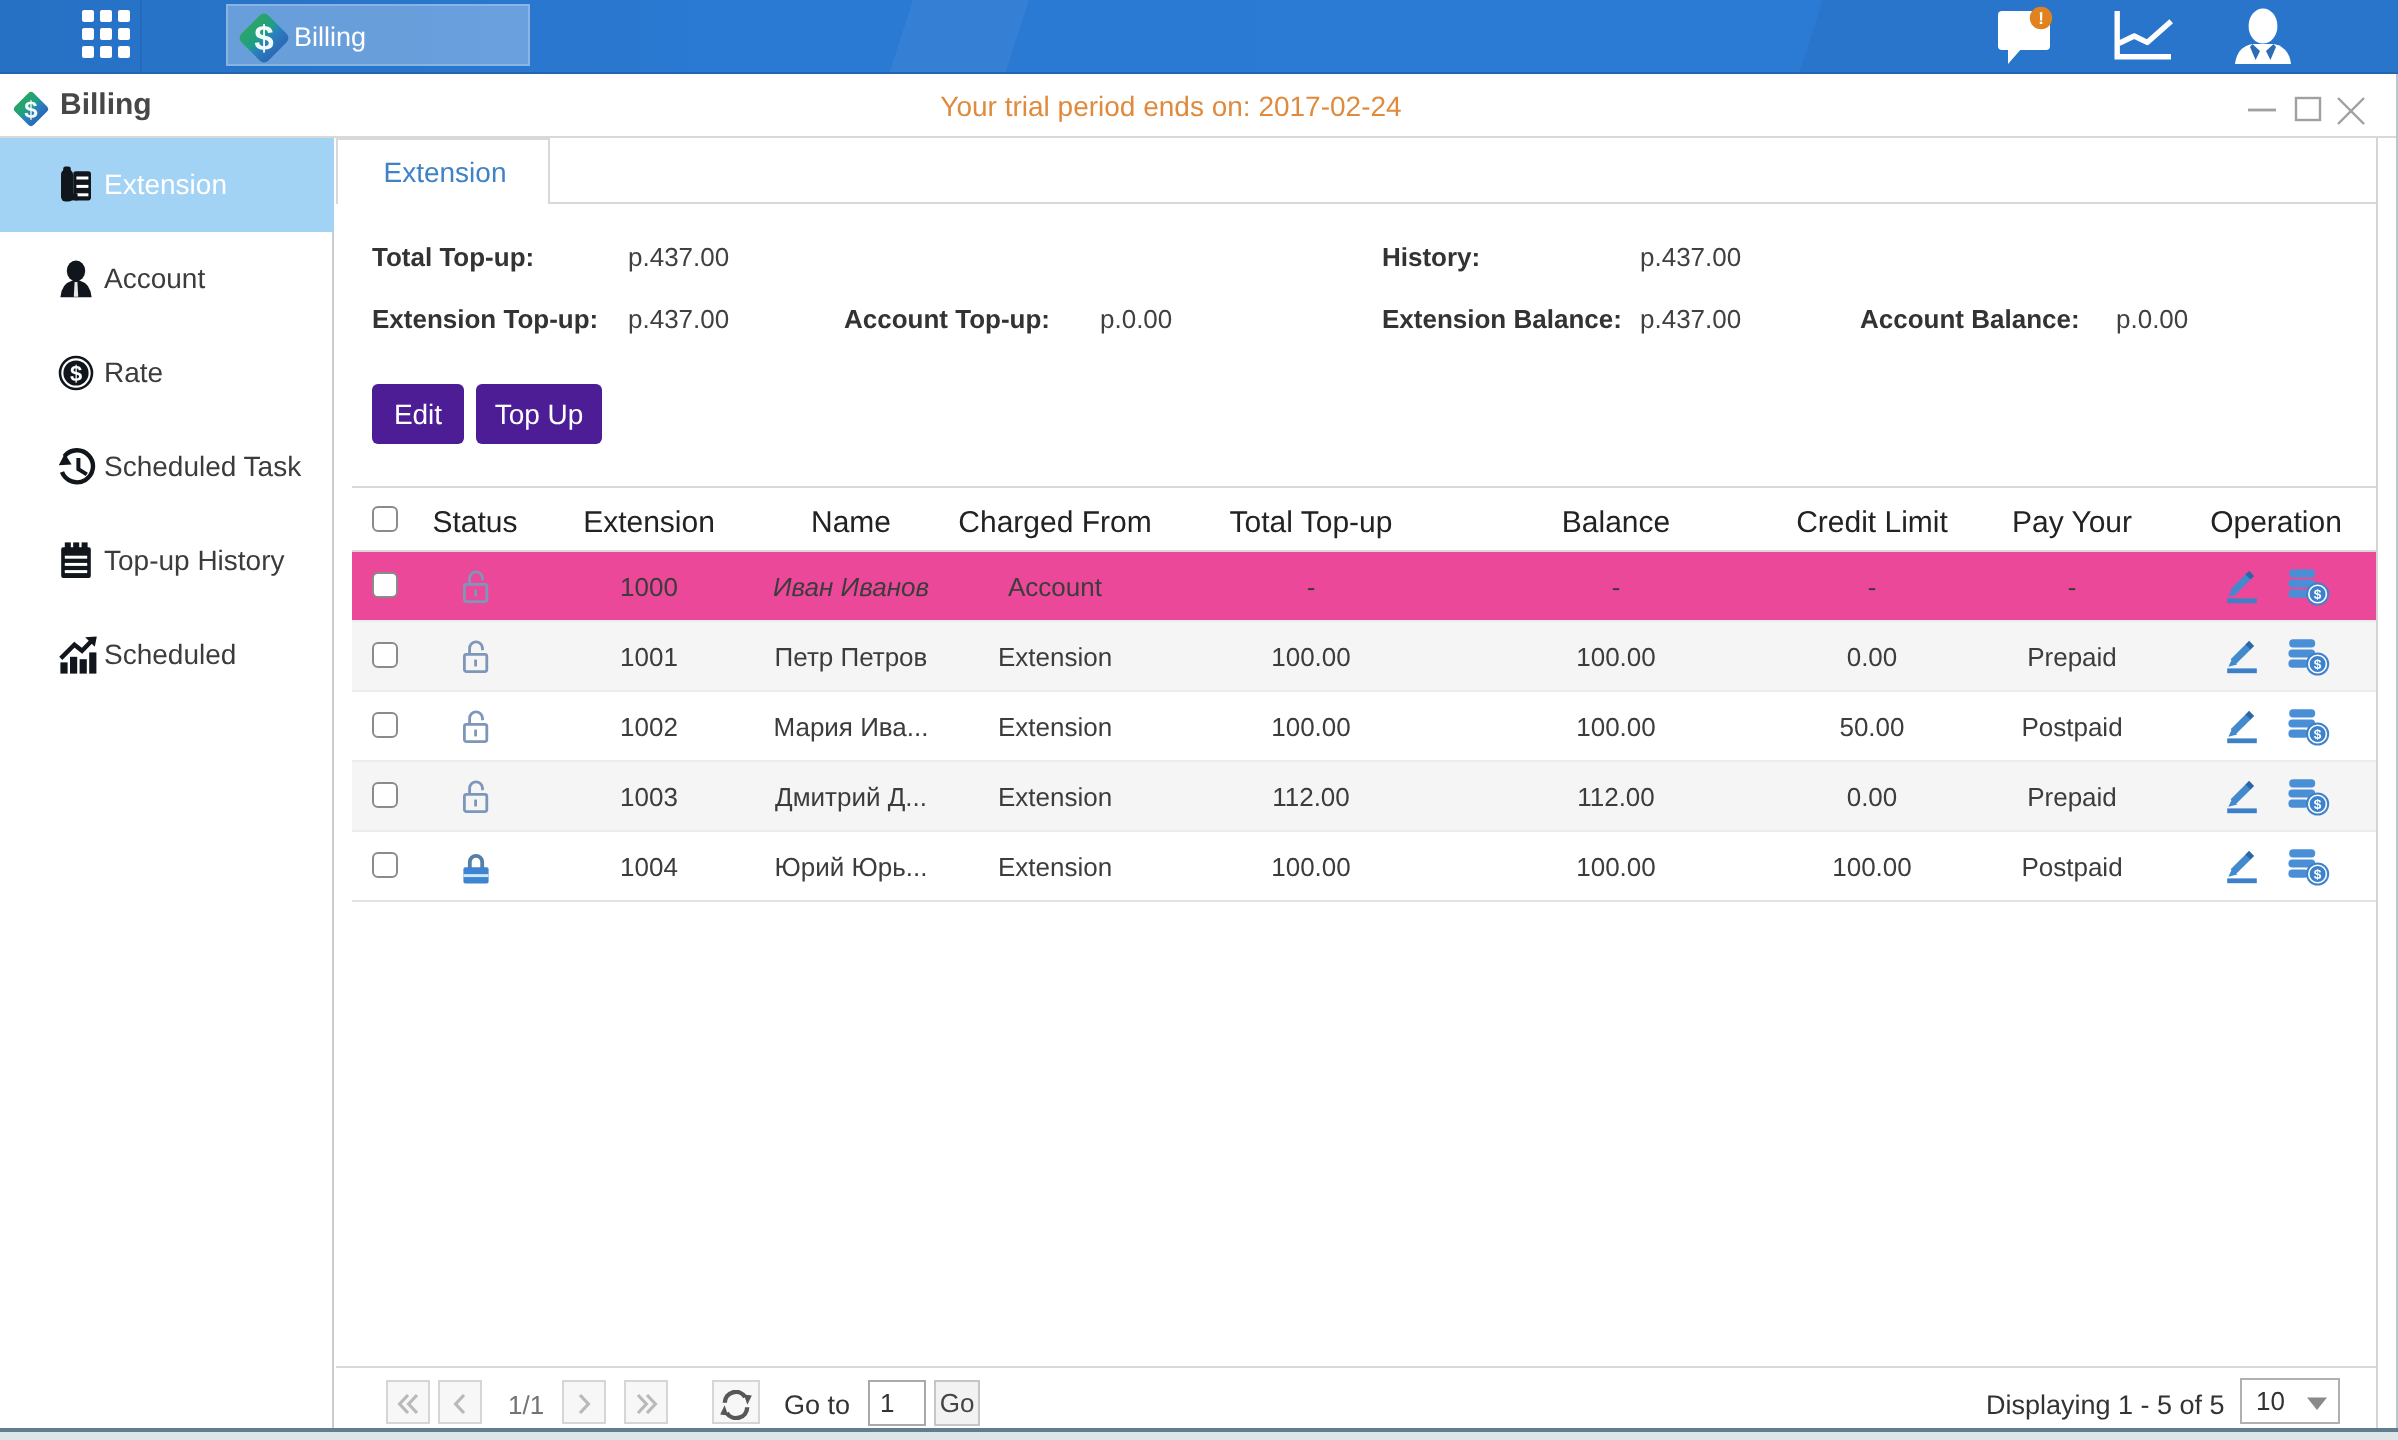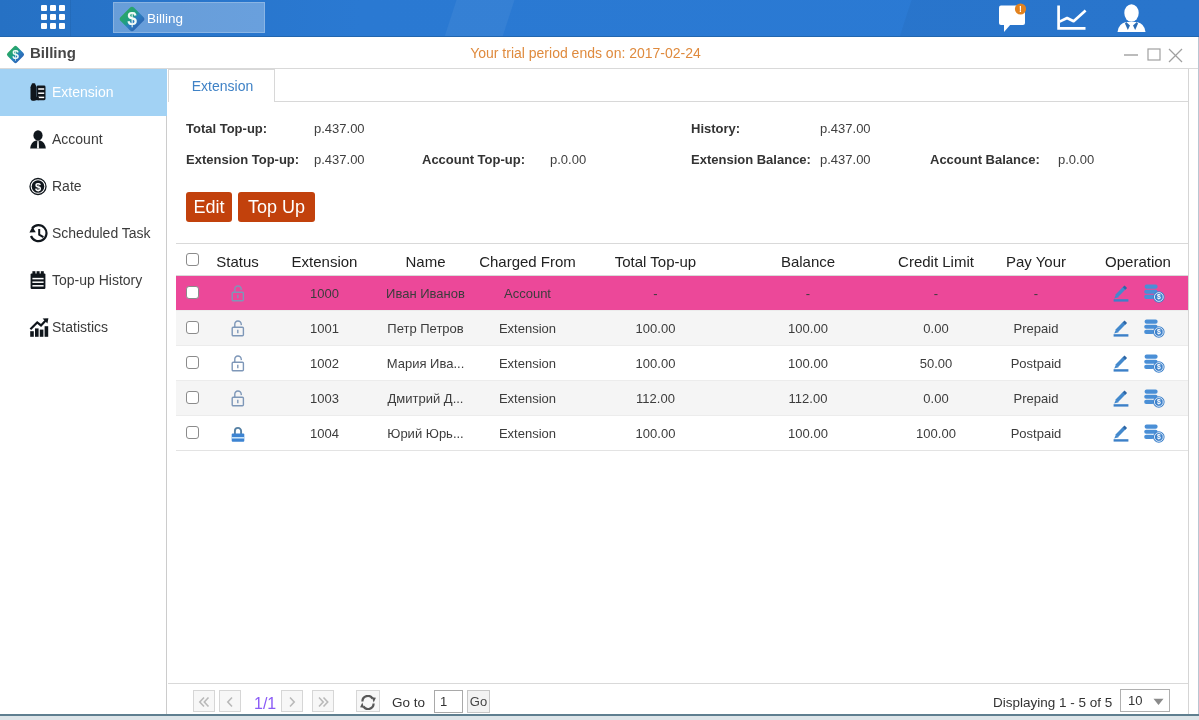--- a/index.html
+++ b/index.html
@@ -44,21 +44,21 @@
 #winright { position:absolute; left:1198px; top:37px; width:1px; height:683px; background:#b9c6d2; }
 #tabstrip { position:absolute; left:0; top:0; width:1020px; height:33px; }
 #tabstrip .bline { position:absolute; left:107px; top:32px; width:913px; height:1px; background:#d8d8d8; }
 #tabstrip .atab { position:absolute; left:0; top:0; width:107px; height:33px; background:#fff;
   border:1px solid #d8d8d8; border-bottom:none; }
 #tabstrip .atab span { position:absolute; left:0; width:107px; text-align:center; top:8px; color:#3f82c6; font-size:14px; }
 
 .ilbl { position:absolute; font-size:13px; font-weight:bold; color:#333; }
 .ival { position:absolute; font-size:13px; color:#404040; }
 
-.btn { position:absolute; background:#c2410c; color:#fff; font-size:18px; text-align:center;
+.btn { position:absolute; background:#4c1d95; color:#fff; font-size:14px; text-align:center;
   border-radius:3px; line-height:30px; height:30px; }
 
 
 .hcell { position:absolute; font-size:15px; color:#222; text-align:center; top:9px; }
 .dcell { position:absolute; font-size:13px; color:#3c3c3c; text-align:center; top:10px; }
 .trow { position:absolute; left:8px; width:1012px; height:35px; }
 .cb { position:absolute; width:13px; height:13px; border:1px solid #8b8b8b; border-radius:3px; background:#fff; }
 
 
 #pgbar { position:absolute; left:0px; top:614px; width:1020px; height:31px; border-top:1px solid #d9d9d9; background:#fff; }
@@ -197,21 +197,21 @@
     <svg width="20" height="19" viewBox="0 0 20 19">
       <g fill="#10161c">
         <rect x="1.2" y="13.2" width="3.6" height="5.6"></rect>
         <rect x="6.0" y="10.4" width="3.6" height="8.4"></rect>
         <rect x="10.8" y="11.6" width="3.6" height="7.2"></rect>
         <rect x="15.6" y="8.2" width="3.6" height="10.6"></rect>
       </g>
       <path d="M1.4 11.2 L8.2 4.4 L12 7.4 L17.6 1.6" fill="none" stroke="#10161c" stroke-width="2.2"></path>
       <path d="M13.6 0.6 L19.4 0.2 L18.4 5.4 Z" fill="#10161c"></path>
     </svg>
-    <div class="lbl">Statistics</div>
+    <div class="lbl">Scheduled</div>
   </div>
 </div>
 
 <div id="content">
   <div id="tabstrip">
     <div class="bline"></div>
     <div class="atab">
         <span>Extension</span>
       </div>
   </div>
@@ -224,21 +224,21 @@
   <div class="ilbl" style="left:18px; top:83px;">Extension Top-up:</div>
   <div class="ival" style="left:146px; top:83px;">p.437.00</div>
   <div class="ilbl" style="left:254px; top:83px;">Account Top-up:</div>
   <div class="ival" style="left:382px; top:83px;">p.0.00</div>
   <div class="ilbl" style="left:523px; top:83px;">Extension Balance:</div>
   <div class="ival" style="left:652px; top:83px;">p.437.00</div>
   <div class="ilbl" style="left:762px; top:83px;">Account Balance:</div>
   <div class="ival" style="left:890px; top:83px;">p.0.00</div>
 
   <div class="btn" style="left:18px; top:123px; width:46px;">Edit</div>
-  <div class="btn" style="left:70px; top:123px; width:77px;">Top Up</div>
+  <div class="btn" style="left:70px; top:123px; width:63px;">Top Up</div>
 
   <div style="position:absolute; left:8px; top:174px; width:1012px; height:33px; border-top:1px solid #d9d9d9; border-bottom:1px solid #d9d9d9;">
     <div class="cb" style="left:9.5px; top:9px;"></div>
     <div class="hcell" style="left:21.5px; width:80px;">Status</div>
     <div class="hcell" style="left:98.5px; width:100px;">Extension</div>
     <div class="hcell" style="left:199.5px; width:100px;">Name</div>
     <div class="hcell" style="left:301.5px; width:100px;">Charged From</div>
     <div class="hcell" style="left:419.5px; width:120px;">Total Top-up</div>
     <div class="hcell" style="left:572px;  width:120px;">Balance</div>
     <div class="hcell" style="left:700px;  width:120px;">Credit Limit</div>
@@ -249,21 +249,21 @@
   <div class="trow" style="top:207px; background:#ec4899; border-bottom:1px solid #ececec;">
     <div class="cb" style="left:9.5px; top:10px;"></div>
     <svg class="abs" style="left:54px; top:8px;" width="16" height="19" viewBox="0 0 16 19">
         <g stroke="#7e97b8" stroke-width="1.4" fill="none">
           <rect x="2.2" y="8.2" width="11.2" height="8.6" rx="1"></rect>
           <line x1="7.8" y1="10.8" x2="7.8" y2="14.2"></line>
           <path d="M4.8 8.2 L4.8 5.3 A 3.2 3.2 0 0 1 11.2 5.0 L11.35 6.1"></path>
         </g>
       </svg>
     <div class="dcell" style="left:88.5px; width:120px;">1000</div>
-    <div class="dcell" style="left:194.5px; width:110px;">Иван Иванов</div>
+    <div class="dcell" style="left:194.5px; width:110px;font-style:italic;">Иван Иванов</div>
     <div class="dcell" style="left:291.5px; width:120px;">Account</div>
     <div class="dcell" style="left:419.5px; width:120px;">-</div>
     <div class="dcell" style="left:572px; width:120px;">-</div>
     <div class="dcell" style="left:700px; width:120px;">-</div>
     <div class="dcell" style="left:800px; width:120px;">-</div>
     <svg class="abs pci" style="left:935px; top:9px;" width="20" height="17" viewBox="0 0 20 17">
         <use href="#pencilico"></use>
       </svg>
     <svg class="abs cni" style="left:967px; top:8px;" width="22" height="19" viewBox="0 0 22 19">
         <use href="#coinsico"></use>
@@ -382,21 +382,21 @@
     <div class="pbtn" style="left:25px;">
         <svg width="14" height="14" viewBox="0 0 14 14">
           <path d="M7 2.5 L2.8 7 L7 11.5 M11.5 2.5 L7.3 7 L11.5 11.5" stroke="#b9b9b9" stroke-width="1.6" fill="none"></path>
         </svg>
       </div>
     <div class="pbtn" style="left:51px;">
         <svg width="14" height="14" viewBox="0 0 14 14">
           <path d="M9 2.5 L4.8 7 L9 11.5" stroke="#b9b9b9" stroke-width="1.6" fill="none"></path>
         </svg>
       </div>
-    <div style="position:absolute; left:86px; top:11px; font-size:16px; color:#8b5cf6;">1/1</div>
+    <div style="position:absolute; left:86px; top:11px; font-size:13px; color:#737373;">1/1</div>
     <div class="pbtn" style="left:113px;">
         <svg width="14" height="14" viewBox="0 0 14 14">
           <path d="M5 2.5 L9.2 7 L5 11.5" stroke="#b9b9b9" stroke-width="1.6" fill="none"></path>
         </svg>
       </div>
     <div class="pbtn" style="left:144px;">
         <svg width="14" height="14" viewBox="0 0 14 14">
           <path d="M3 2.5 L7.2 7 L3 11.5 M7.5 2.5 L11.7 7 L7.5 11.5" stroke="#b9b9b9" stroke-width="1.6" fill="none"></path>
         </svg>
       </div>

